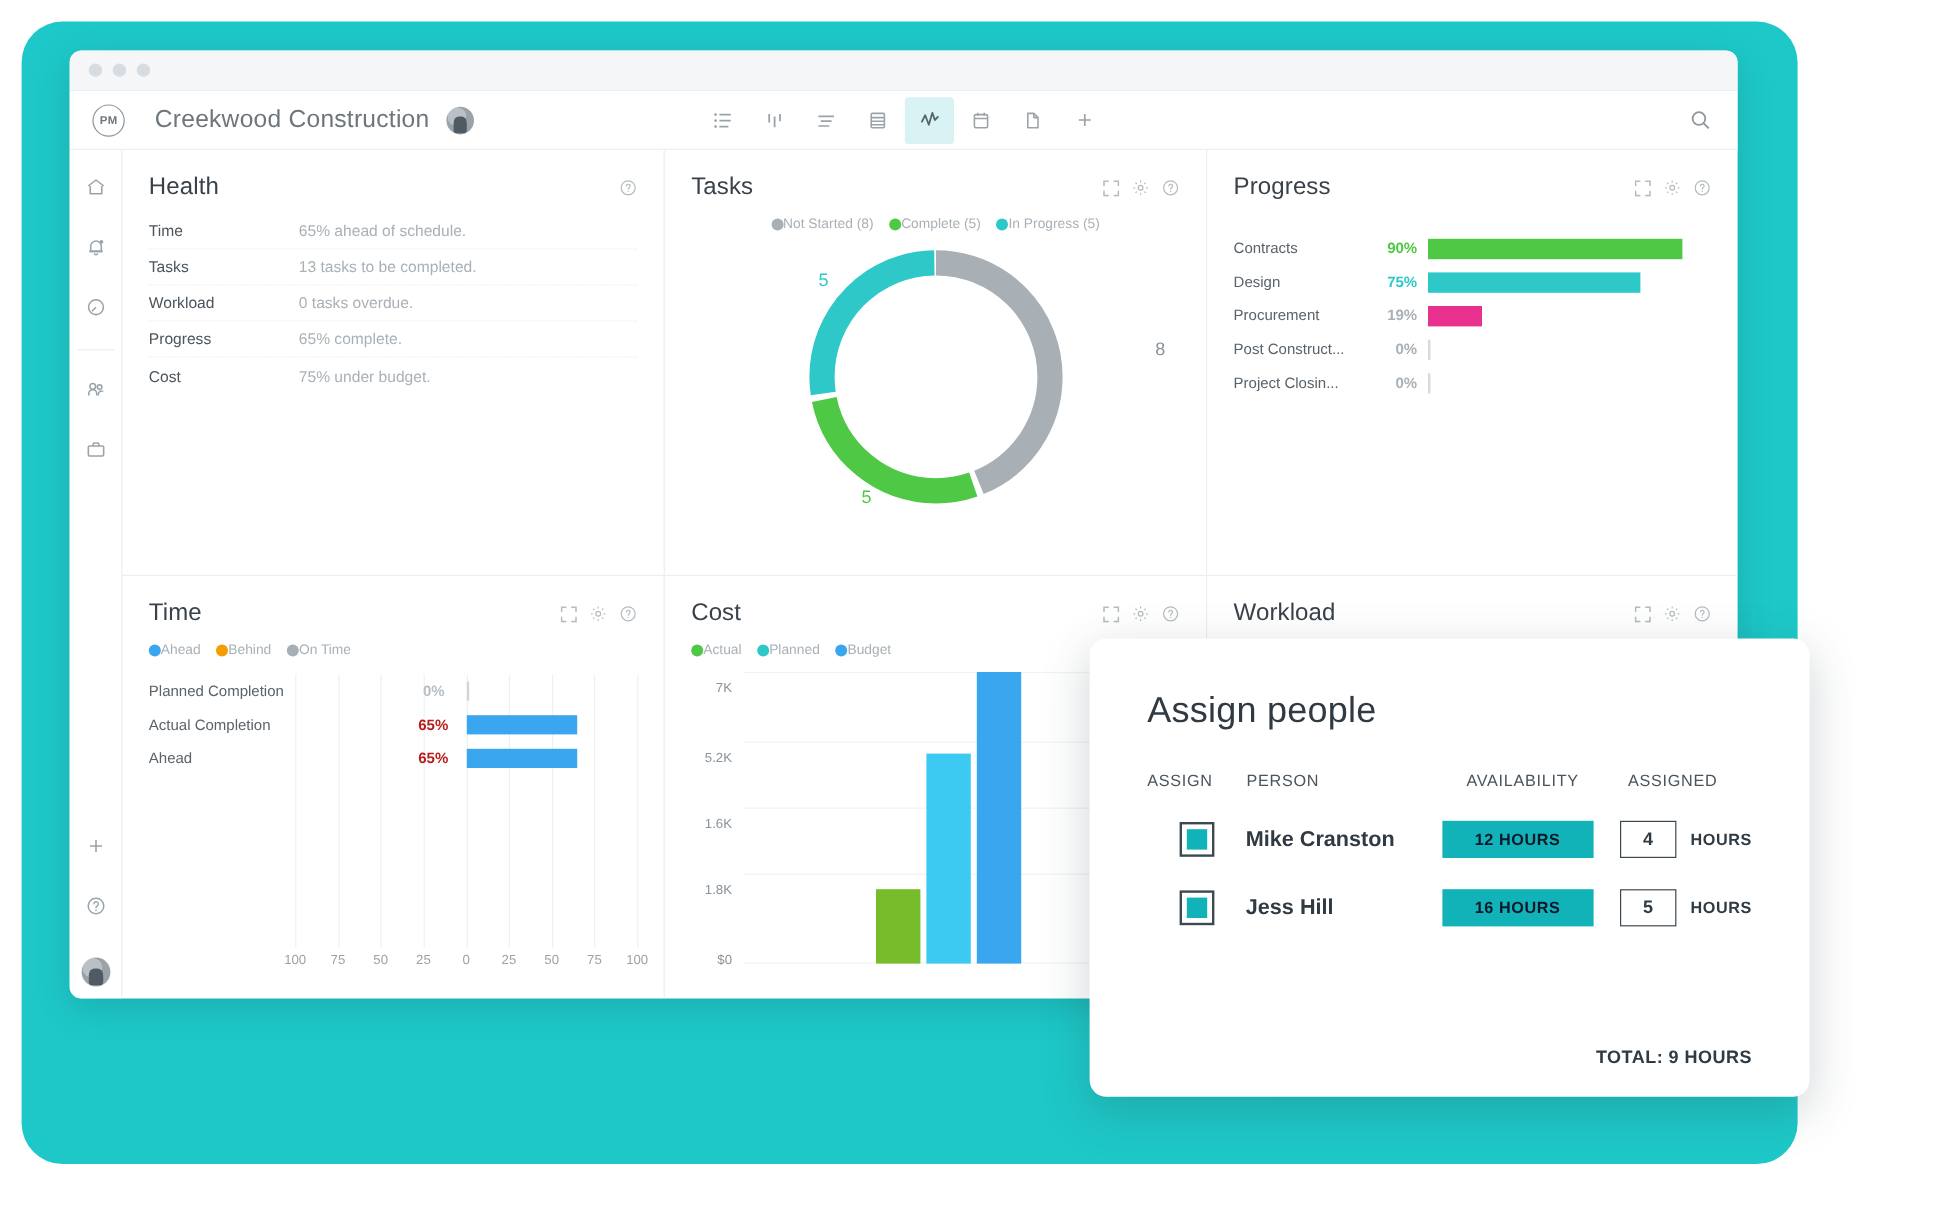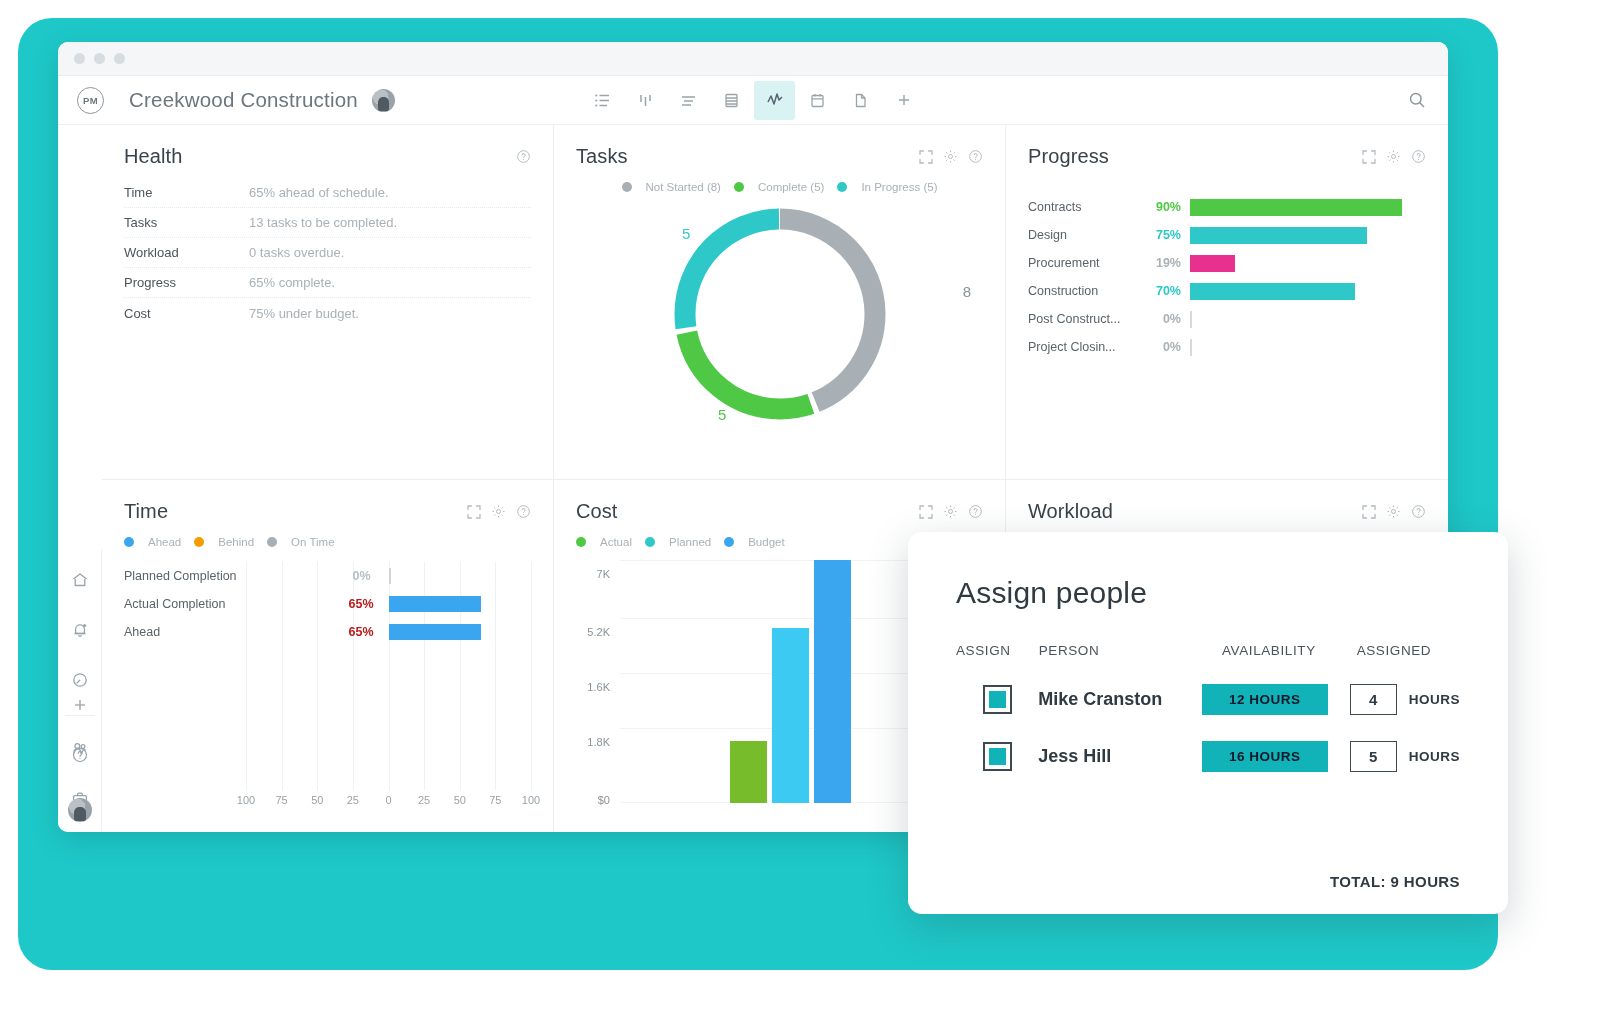--- a/index.html
+++ b/index.html
@@ -80,21 +80,21 @@
     color: #9aa3a9; cursor: pointer;
   }
   .tool.active { background: #d9f2f3; color: #55646e; }
   #search-icon-btn {
     position: absolute; right: 22px;
     color: #8d969c; cursor: pointer;
     display: flex; align-items: center;
   }
 
   
-  #body { display: flex; height: 707px; align-items: flex-end; }
+  #body { display: flex; height: 707px; }
 
   
   #sidebar {
     width: 44px; flex: 0 0 44px;
     border-right: 1px solid #eceff1;
     display: flex; flex-direction: column; align-items: center;
     padding-top: 14px;
     background: #fff;
     position: relative;
   }
@@ -141,21 +141,21 @@
   }
   .panel-actions {
     margin-left: auto; display: flex; align-items: center; gap: 10px;
     color: #b4bcc1;
   }
   .pa { cursor: pointer; display: flex; }
 
   
   .legend { display: flex; align-items: center; gap: 13px; margin-top: 13px; }
   .legend.centered { justify-content: center; }
-  .legend-item { display: flex; align-items: center; gap: 14px; }
+  .legend-item { display: flex; align-items: center; gap: 0; }
   .legend-dot { width: 10px; height: 10px; border-radius: 50%; }
   .legend-label { font-size: 11.5px; color: #a9b1b7; }
 
   
   .health-rows { margin-top: 10px; }
   .health-row {
     display: flex; align-items: center;
     height: 30px;
     border-bottom: 1px dotted #e6eaec;
     font-size: 13px;
@@ -528,27 +528,20 @@
             <span class="prog-pct" style="color:#2ec8c8">75%</span>
             <span class="prog-track">
                 <span class="prog-fill" style="width:75%;background:#2ec8c8;display:block"></span>
               </span>
           </div>
           <div class="prog-row">
             <span class="prog-name">Procurement</span>
             <span class="prog-pct" style="color:#a9b1b7">19%</span>
             <span class="prog-track">
                 <span class="prog-fill" style="width:19%;background:#e8308f;display:block"></span>
-              </span>
-          </div>
-          <div class="prog-row">
-            <span class="prog-name">Construction</span>
-            <span class="prog-pct" style="color:#2ec8c8">70%</span>
-            <span class="prog-track">
-                <span class="prog-fill" style="width:70%;background:#2ec8c8;display:block"></span>
               </span>
           </div>
           <div class="prog-row">
             <span class="prog-name">Post Construct...</span>
             <span class="prog-pct" style="color:#a9b1b7">0%</span>
             <span class="prog-track">
                 <span class="prog-zero" style="display:block"></span>
               </span>
           </div>
           <div class="prog-row">

